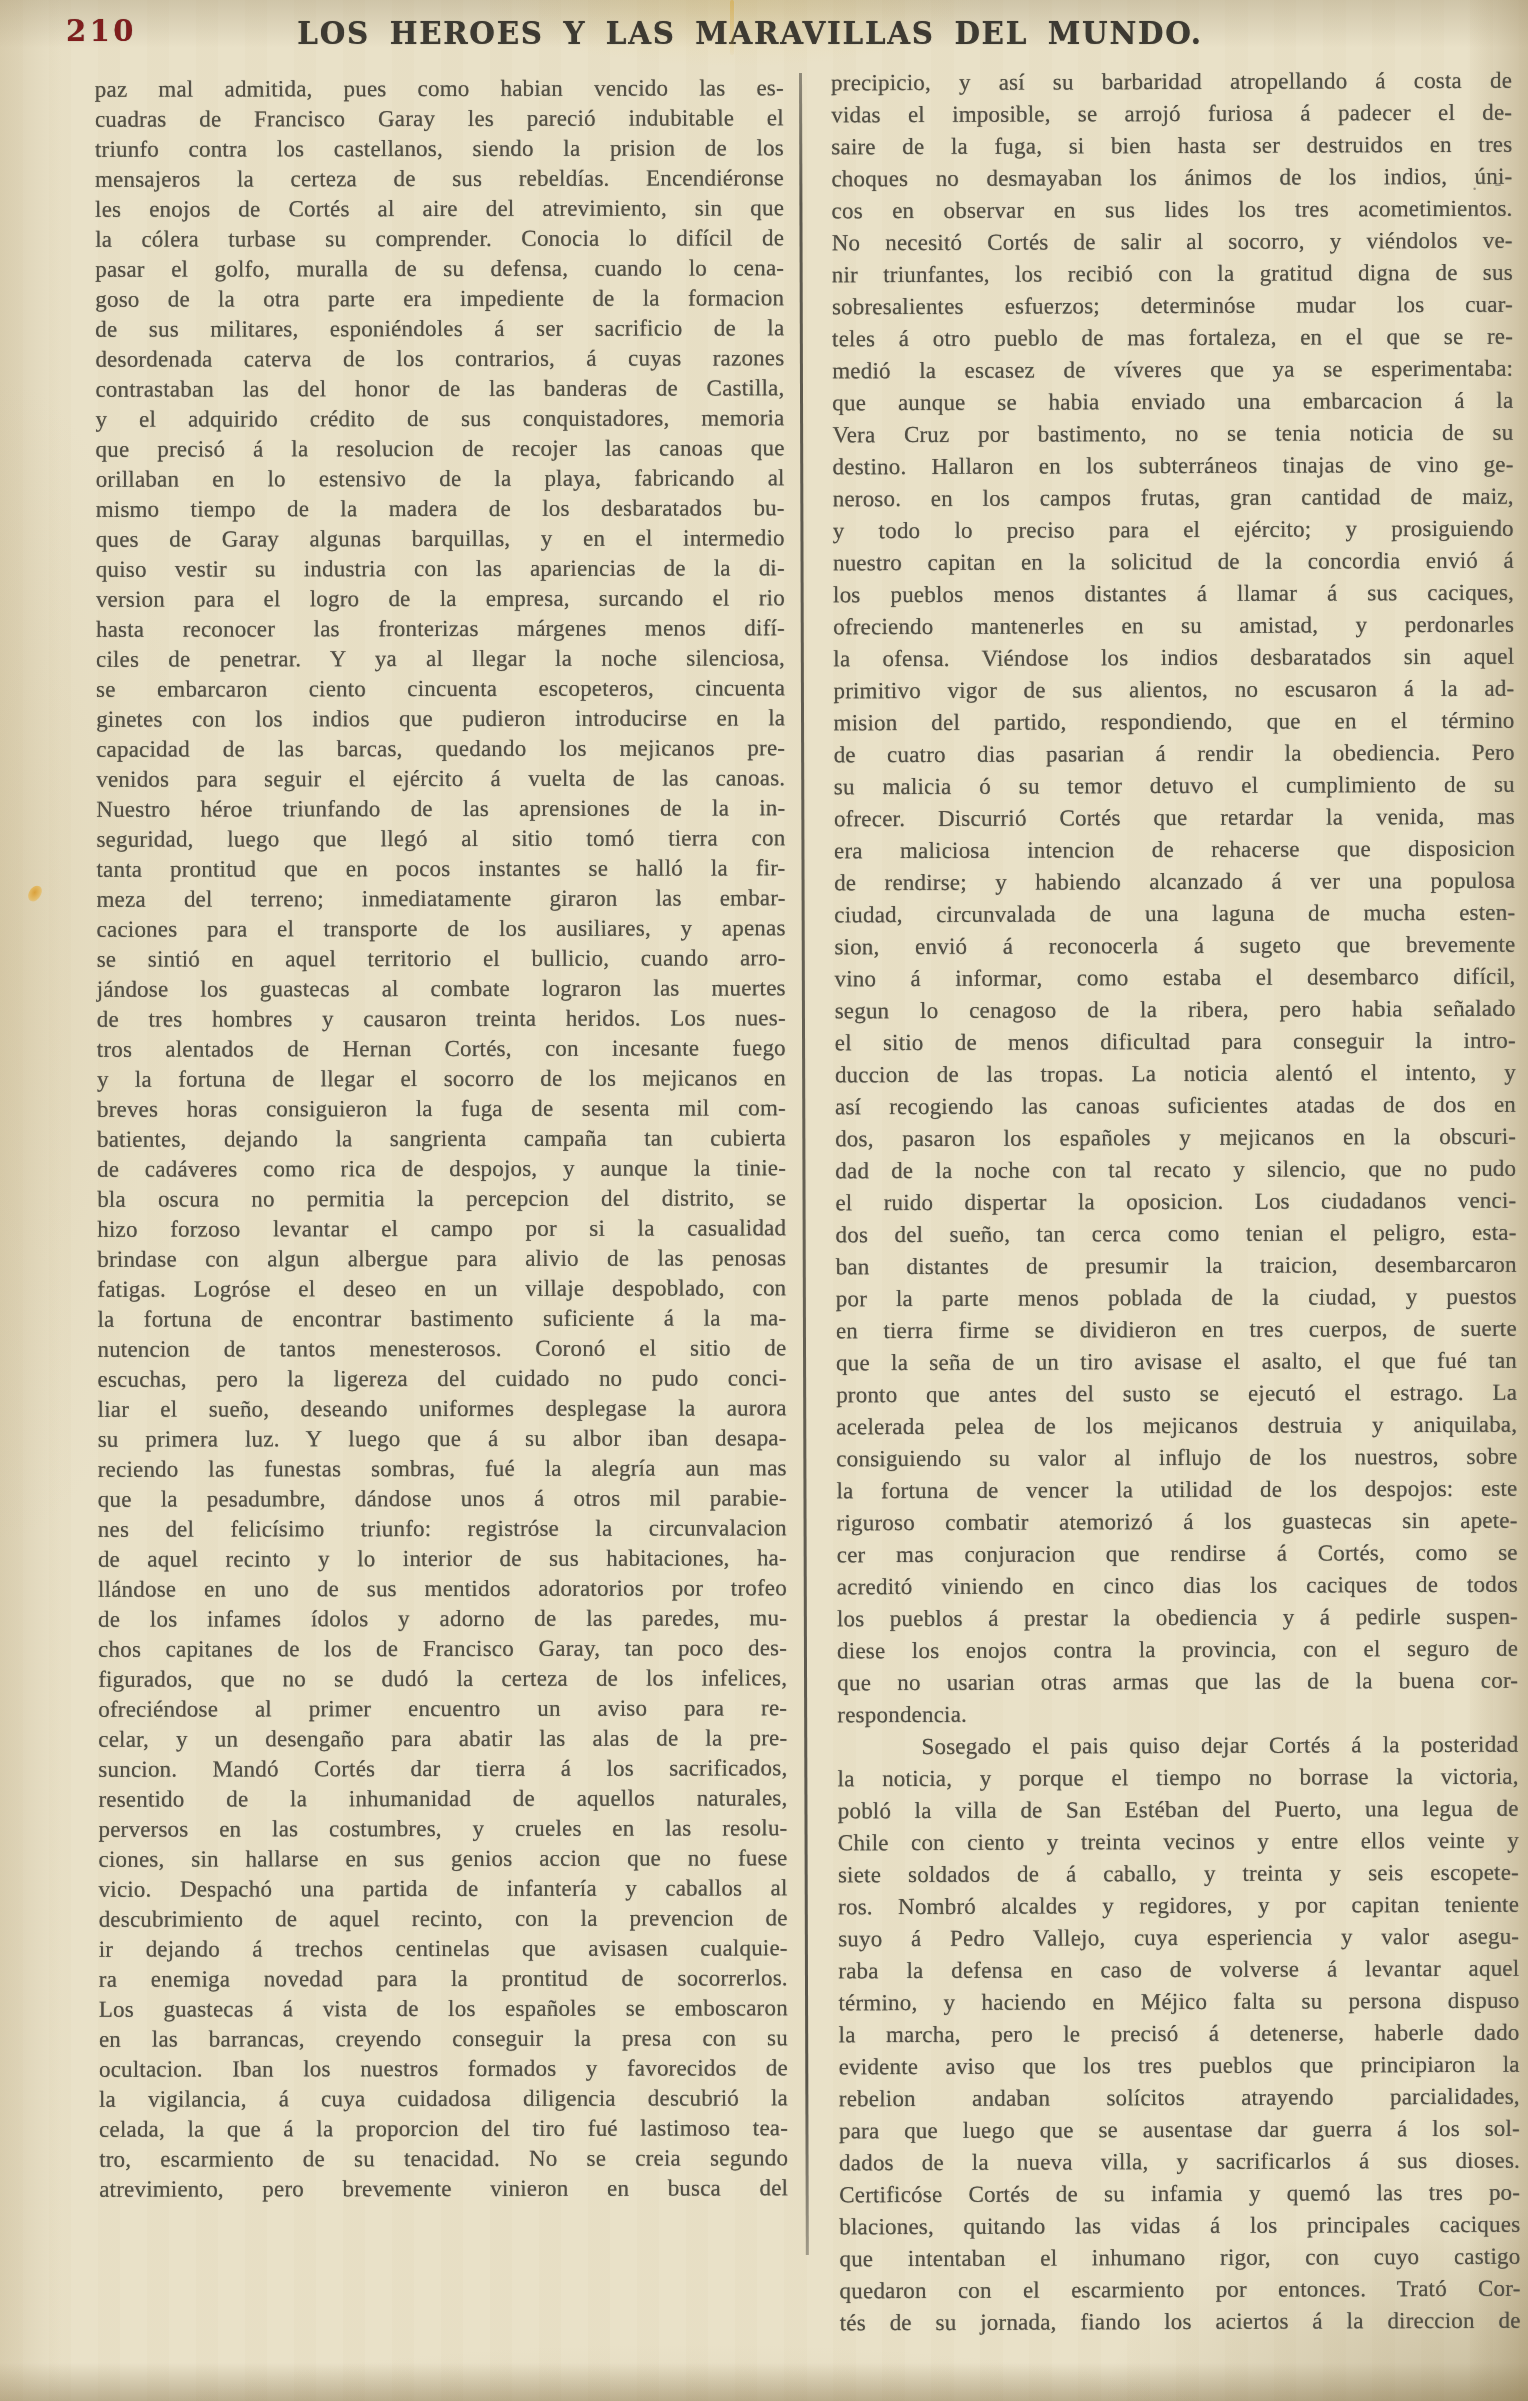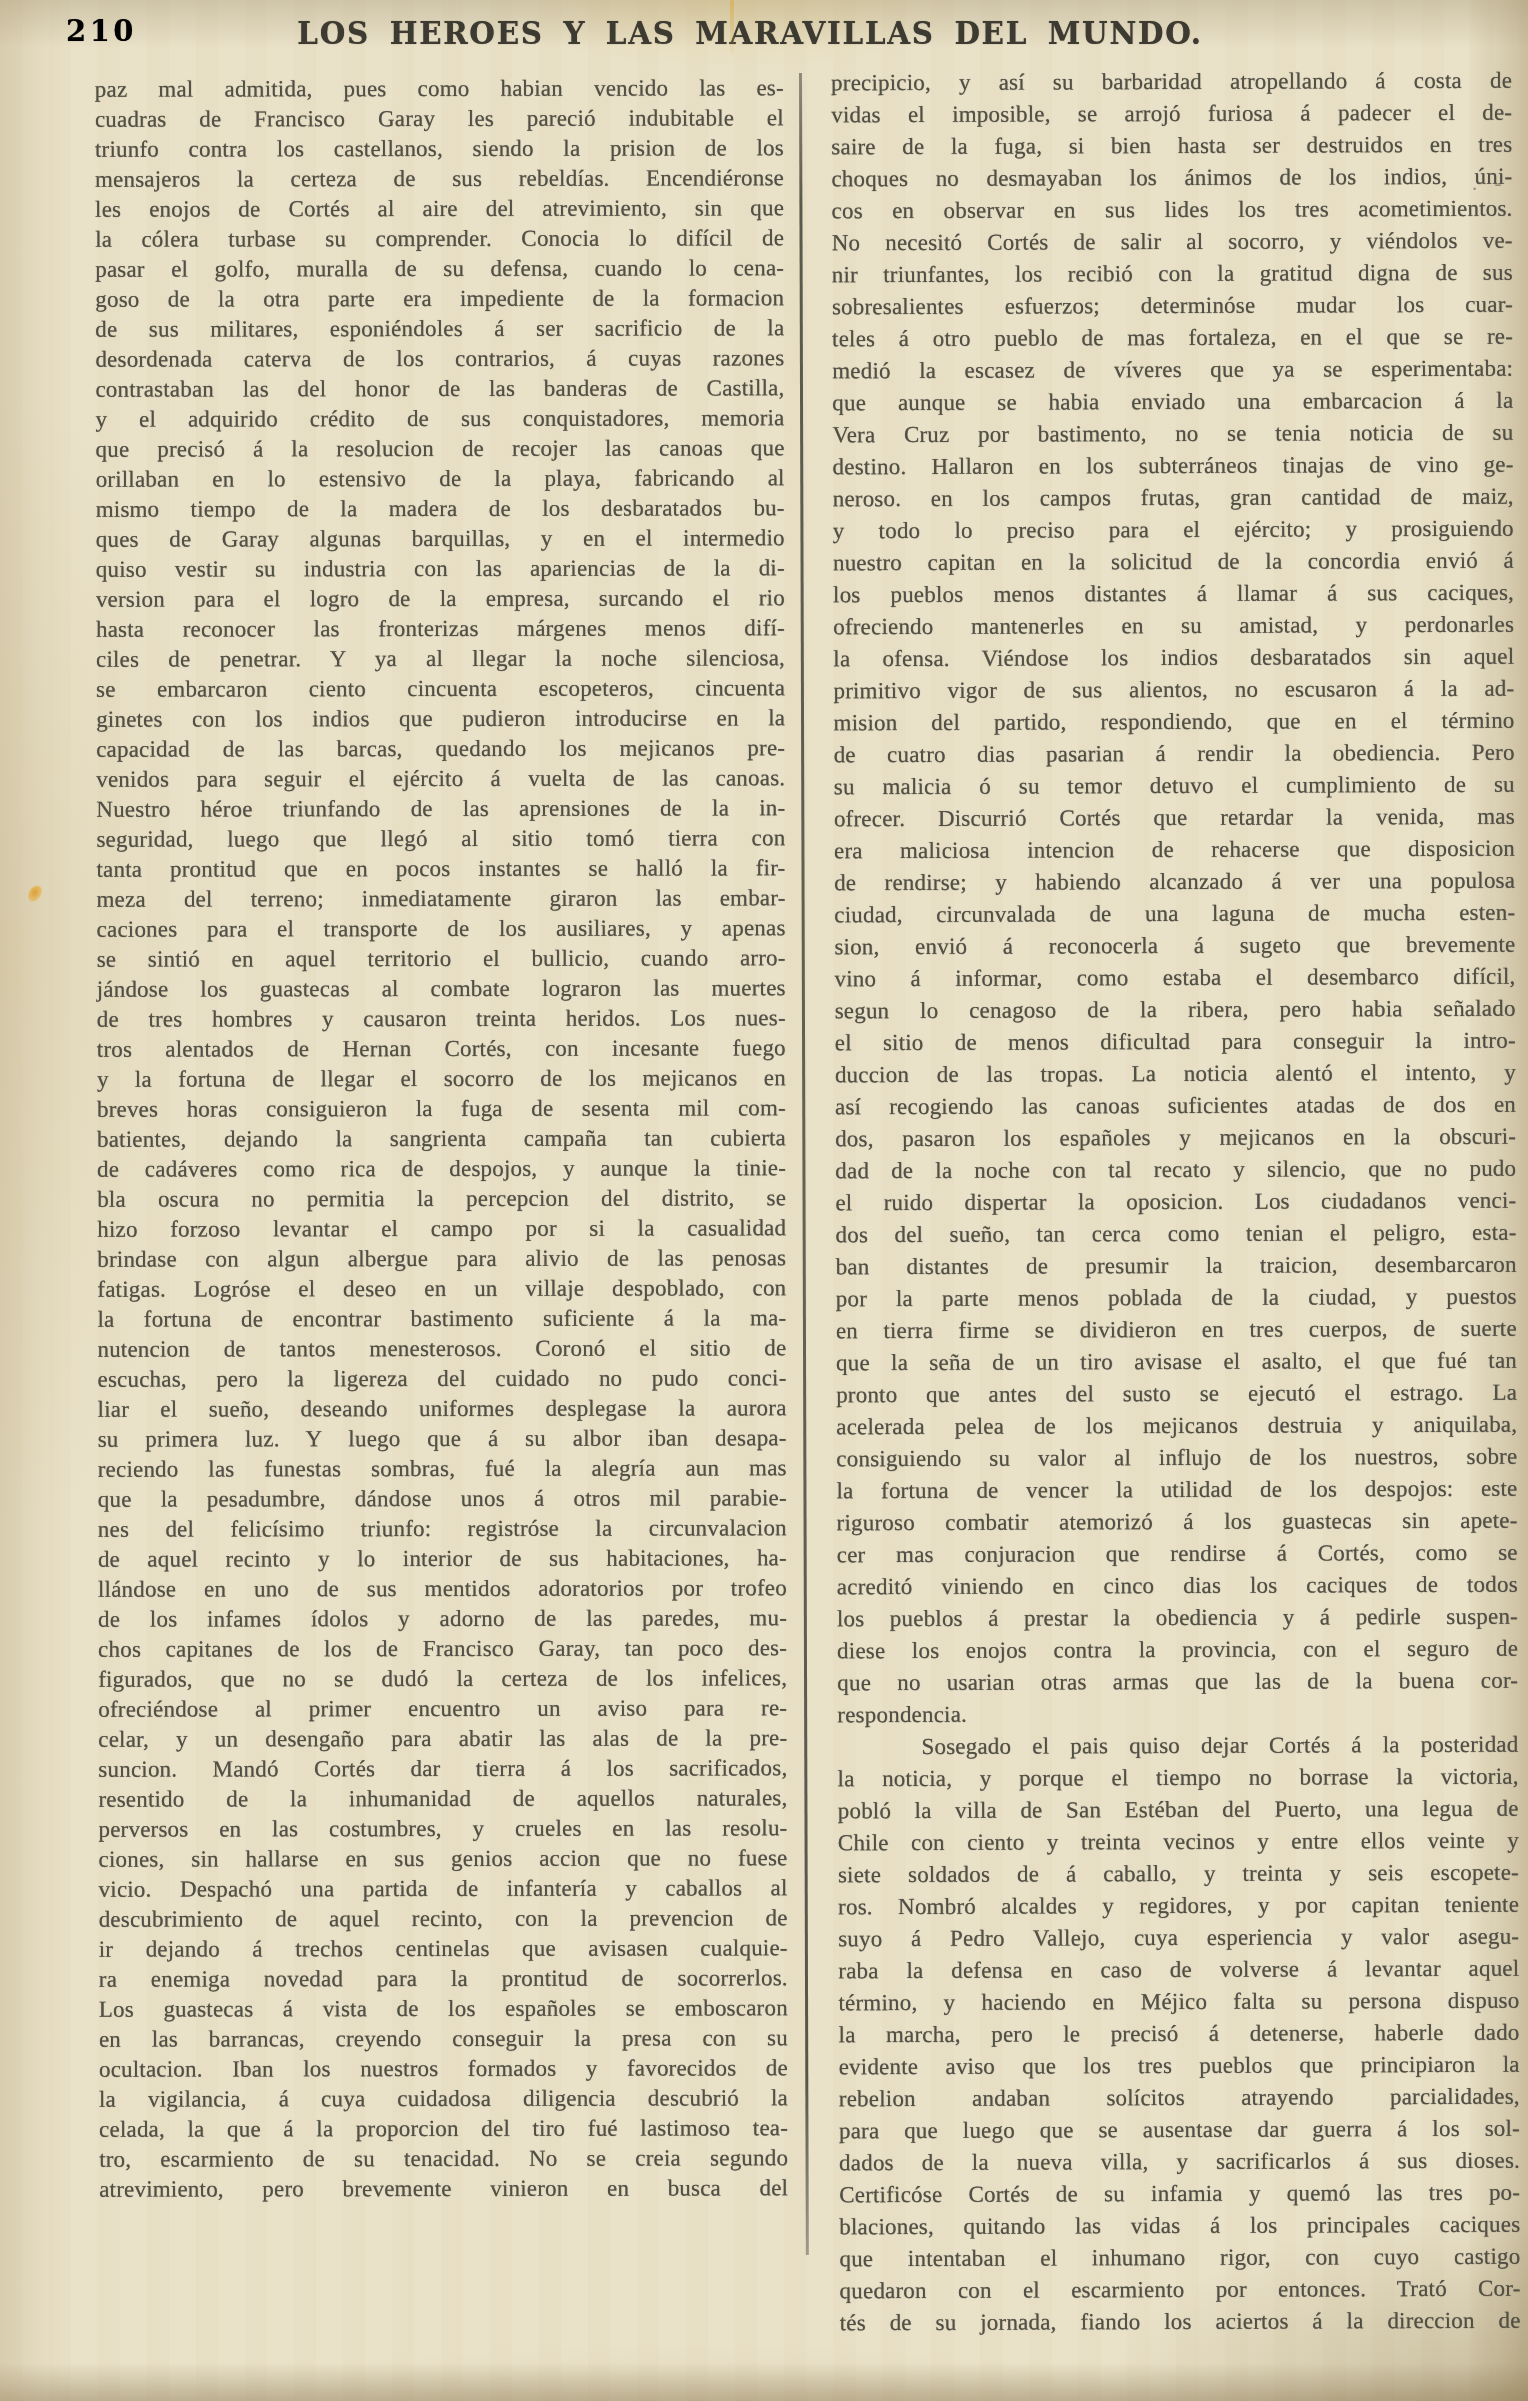--- a/index.html
+++ b/index.html
@@ -14,21 +14,21 @@
       radial-gradient(ellipse 260px 779px at 0% 40%, rgba(200,182,138,0.25), transparent 75%),
       linear-gradient(90deg, rgba(178,158,116,0.28) 0%, rgba(178,158,116,0) 4%, rgba(178,158,116,0) 96%, rgba(156,136,96,0.38) 100%),
       linear-gradient(180deg, rgba(148,132,96,0.30) 0%, rgba(148,132,96,0) 2%, rgba(148,132,96,0) 98.4%, rgba(118,98,58,0.38) 100%),
       repeating-linear-gradient(90deg, rgba(206,190,150,0.07) 0px, rgba(206,190,150,0.07) 22.5px, rgba(0,0,0,0) 22.5px, rgba(0,0,0,0) 49px);
     font-family: "Liberation Serif", serif;
     color: #524f45;
   }
   .page-number {
     position: absolute; left: 66px; top: 14px;
     font-family: "DejaVu Serif", serif; font-weight: bold;
-    font-size: 29px; letter-spacing: 3.5px; color: #000000;
+    font-size: 29px; letter-spacing: 3.5px; color: #7f1d1d;
     text-shadow: 0 0 0.9px rgba(60,57,48,0.65);
   }
   .page-title {
     position: absolute; left: 0; top: 14.7px; width: 1500px;
     text-align: center;
     font-family: "DejaVu Serif", serif; font-weight: bold;
     font-size: 29.4px; letter-spacing: 1.7px; word-spacing: 7.8px;
     color: #3d3a32;
     transform: scaleY(1.10);
     text-shadow: 0 0 0.9px rgba(55,52,44,0.7);

